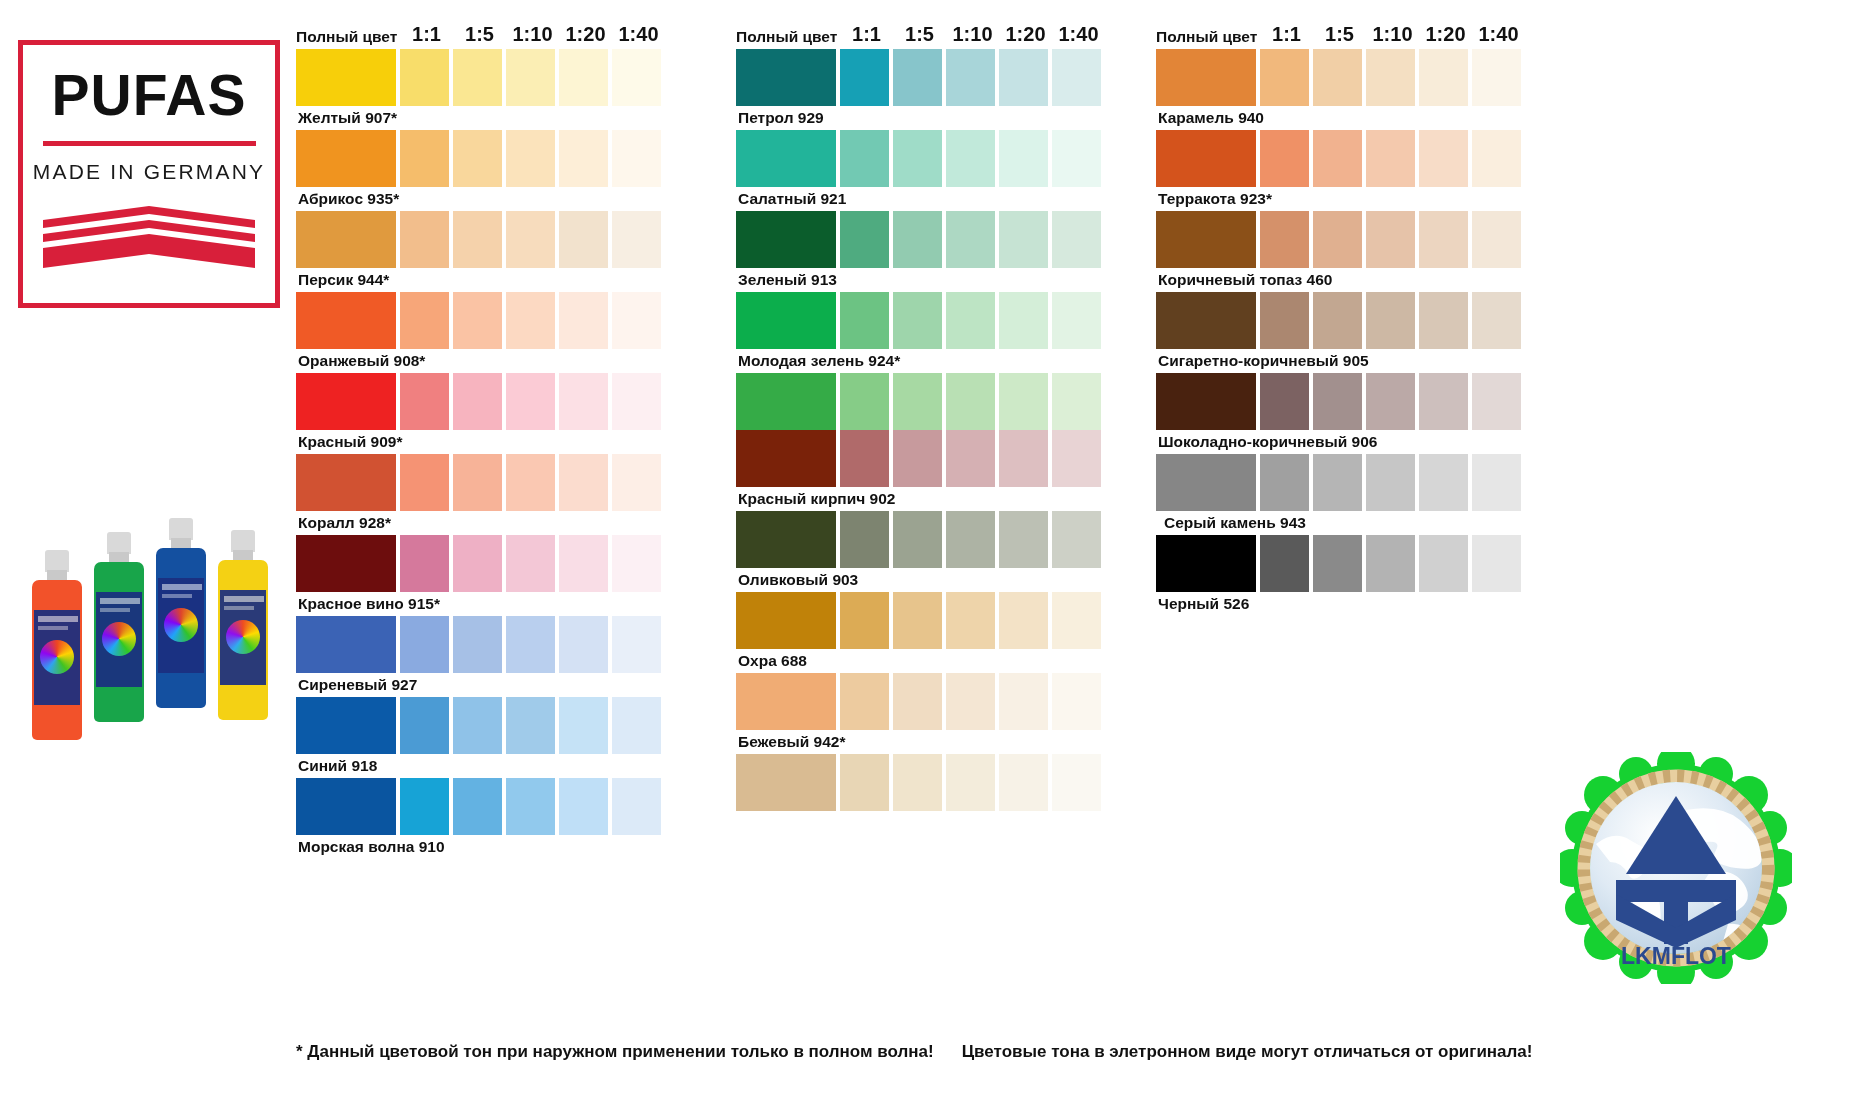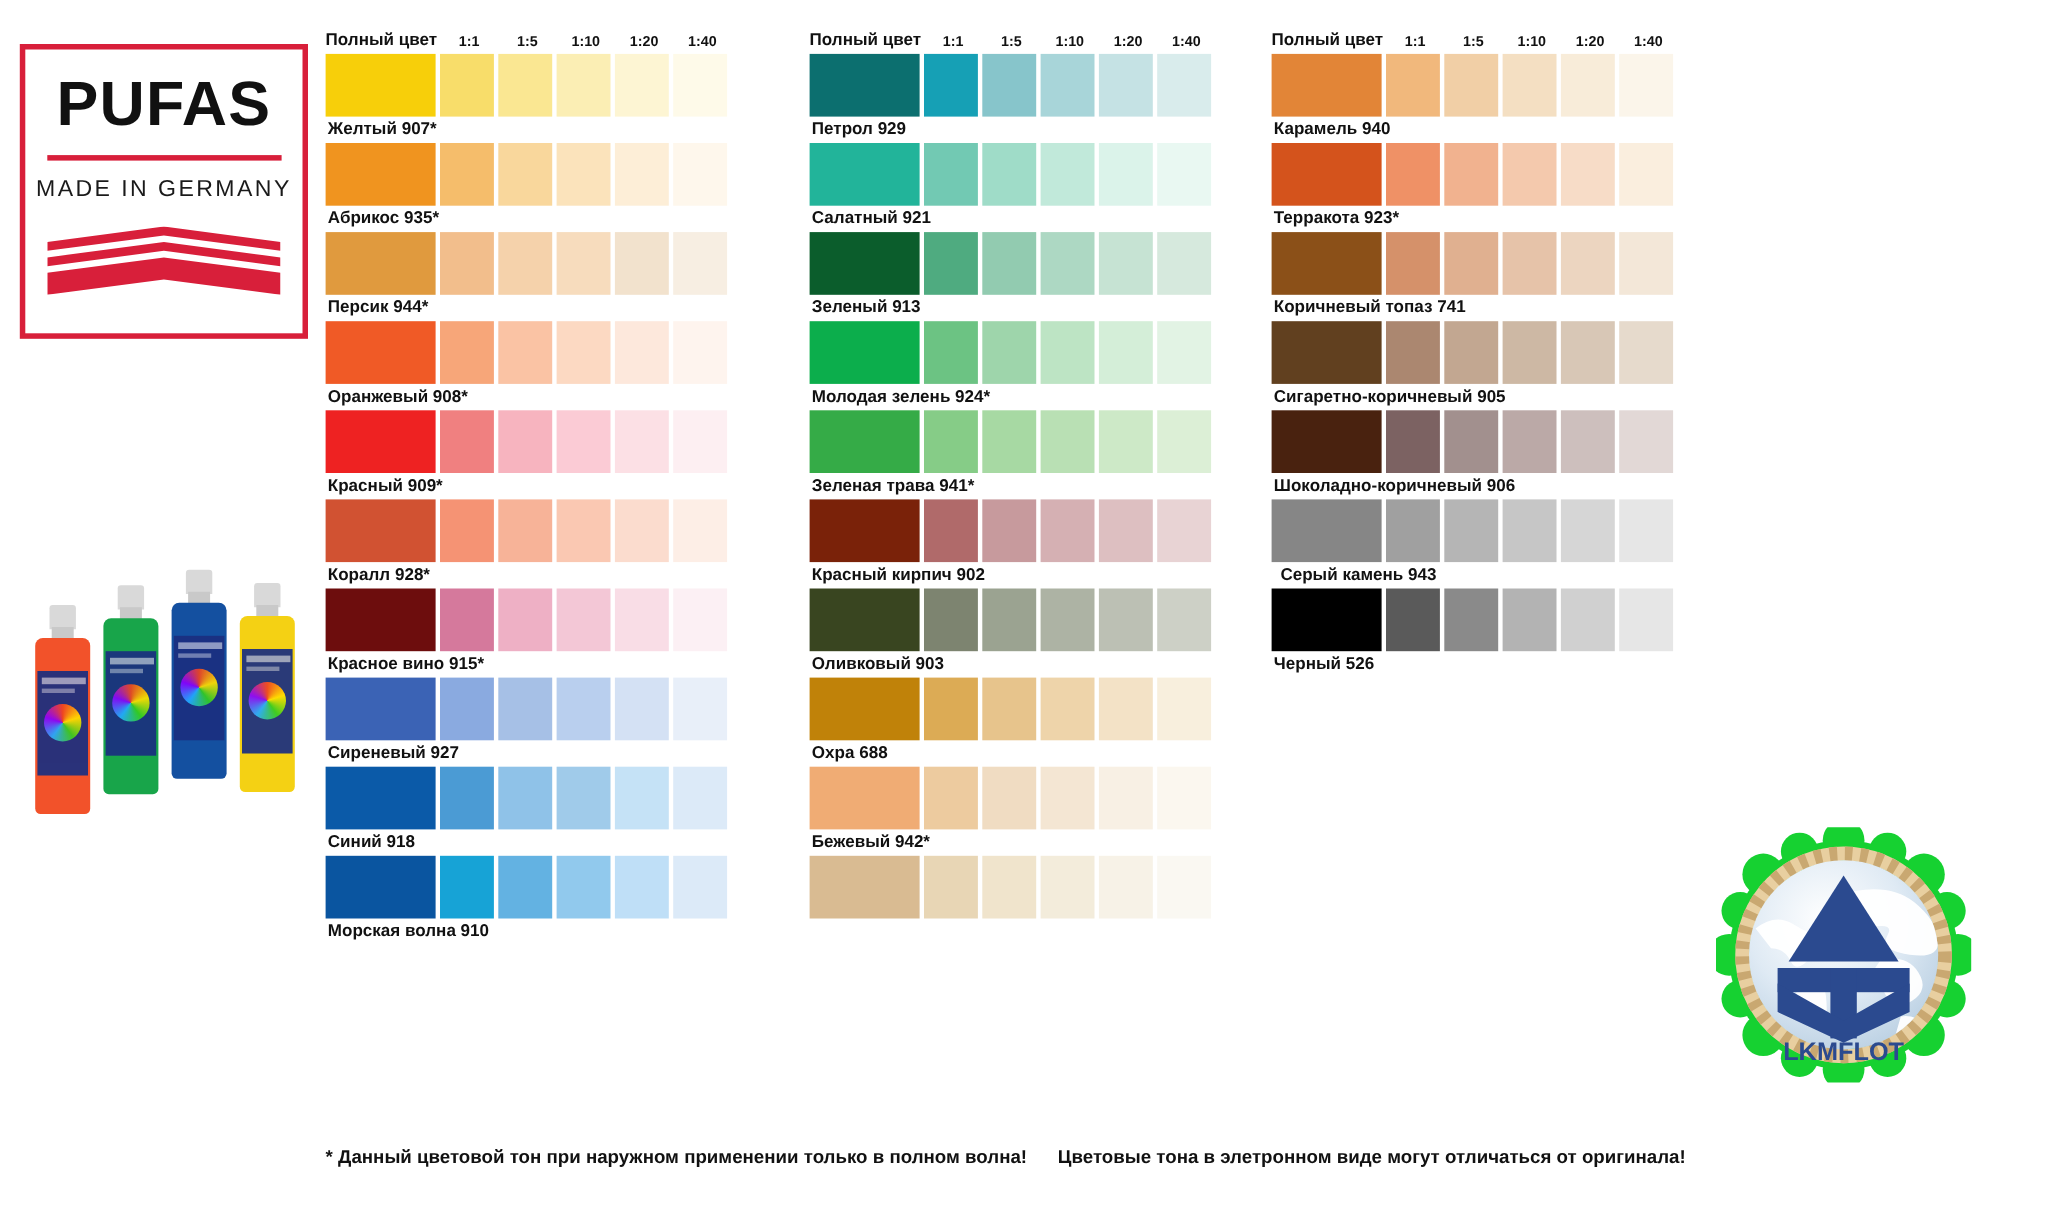--- a/index.html
+++ b/index.html
@@ -129,21 +129,21 @@
   .hdr .h-full {
     width: 104px;
     font-size: 15.5px;
     font-weight: bold;
     color: #111;
     line-height: 1;
   }
   .hdr .h-ratio {
     width: 53px;
     text-align: center;
-    font-size: 13px;
+    font-size: 20px;
     font-weight: bold;
     color: #111;
     line-height: 1;
   }
 
   .swatch-row {
     display: flex;
     align-items: stretch;
     height: 57px;
   }
@@ -393,21 +393,20 @@
     </div>
     <div class="row-label">Молодая зелень 924*</div>
     <div class="swatch-row">
       <div class="sw-full" style="background: rgb(53, 171, 71);"></div>
       <div class="sw" style="background: rgb(134, 204, 135);"></div>
       <div class="sw" style="background: rgb(167, 217, 163);"></div>
       <div class="sw" style="background: rgb(185, 224, 180);"></div>
       <div class="sw" style="background: rgb(205, 233, 199);"></div>
       <div class="sw" style="background: rgb(220, 239, 214);"></div>
     </div>
-    <div class="row-label">Зеленая трава 941*</div>
     <div class="swatch-row">
       <div class="sw-full" style="background: rgb(122, 34, 9);"></div>
       <div class="sw" style="background: rgb(176, 106, 106);"></div>
       <div class="sw" style="background: rgb(199, 154, 157);"></div>
       <div class="sw" style="background: rgb(213, 176, 179);"></div>
       <div class="sw" style="background: rgb(221, 191, 193);"></div>
       <div class="sw" style="background: rgb(232, 211, 212);"></div>
     </div>
     <div class="row-label">Красный кирпич 902</div>
     <div class="swatch-row">
@@ -474,21 +473,21 @@
     </div>
     <div class="row-label">Терракота 923*</div>
     <div class="swatch-row">
       <div class="sw-full" style="background: rgb(139, 80, 24);"></div>
       <div class="sw" style="background: rgb(213, 145, 106);"></div>
       <div class="sw" style="background: rgb(224, 176, 144);"></div>
       <div class="sw" style="background: rgb(230, 195, 169);"></div>
       <div class="sw" style="background: rgb(236, 213, 192);"></div>
       <div class="sw" style="background: rgb(243, 231, 216);"></div>
     </div>
-    <div class="row-label">Коричневый топаз 741</div>
+    <div class="row-label">Коричневый топаз 460</div>
     <div class="swatch-row">
       <div class="sw-full" style="background: rgb(97, 64, 31);"></div>
       <div class="sw" style="background: rgb(171, 135, 112);"></div>
       <div class="sw" style="background: rgb(194, 167, 145);"></div>
       <div class="sw" style="background: rgb(205, 184, 164);"></div>
       <div class="sw" style="background: rgb(216, 199, 182);"></div>
       <div class="sw" style="background: rgb(230, 218, 204);"></div>
     </div>
     <div class="row-label">Сигаретно-коричневый 905</div>
     <div class="swatch-row">

